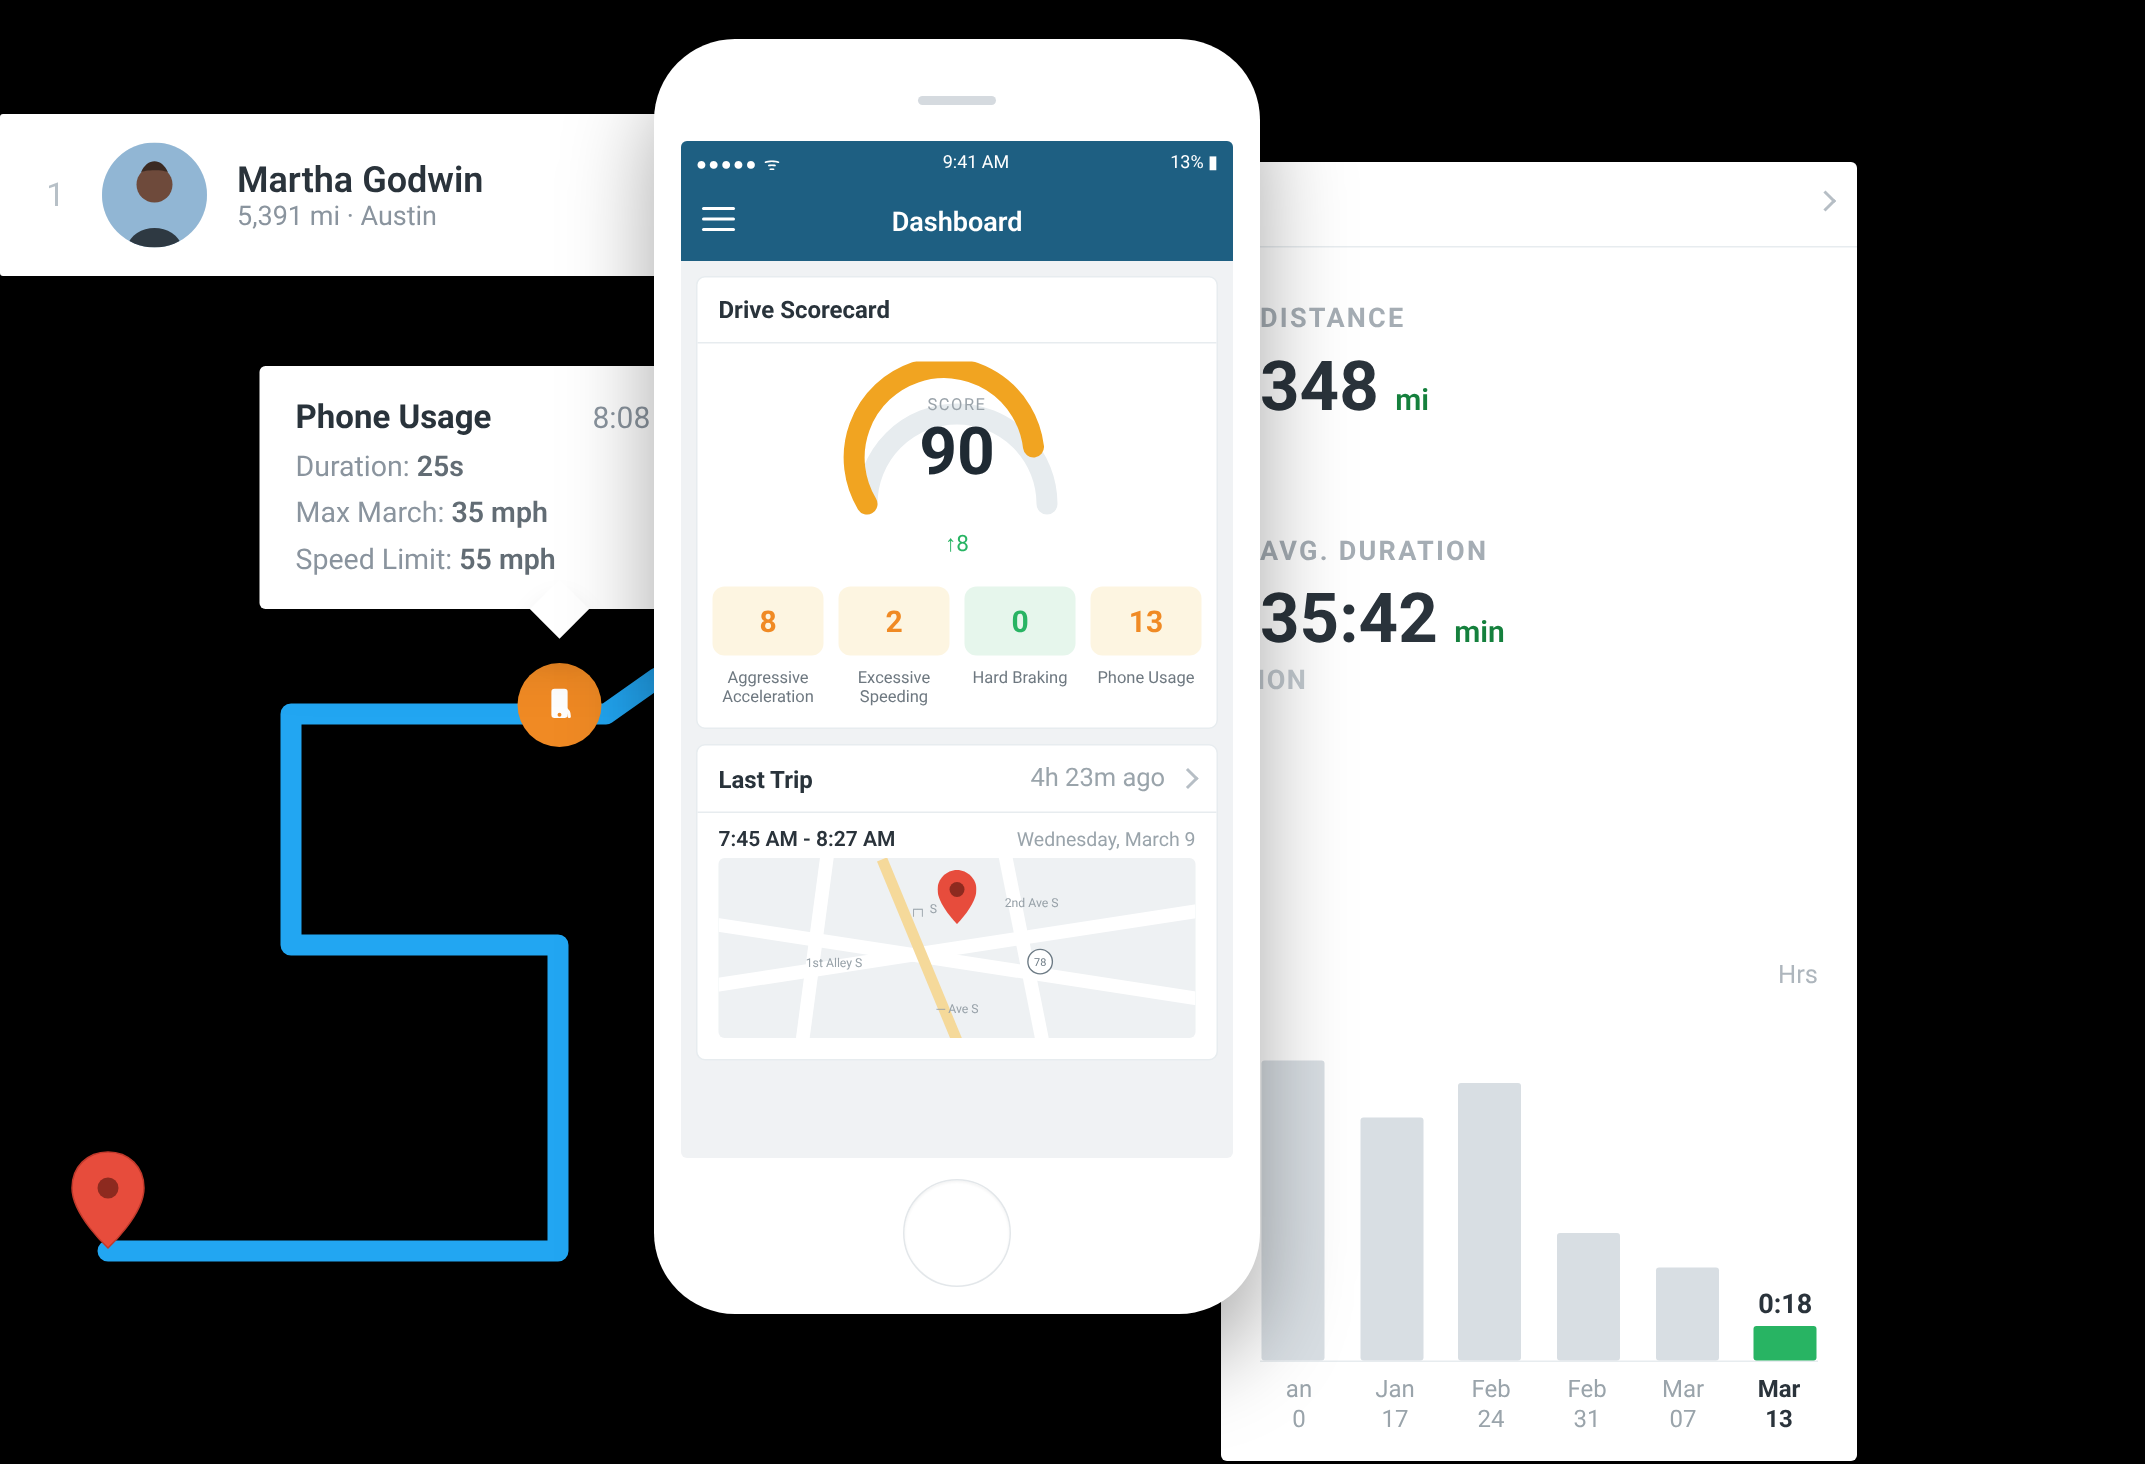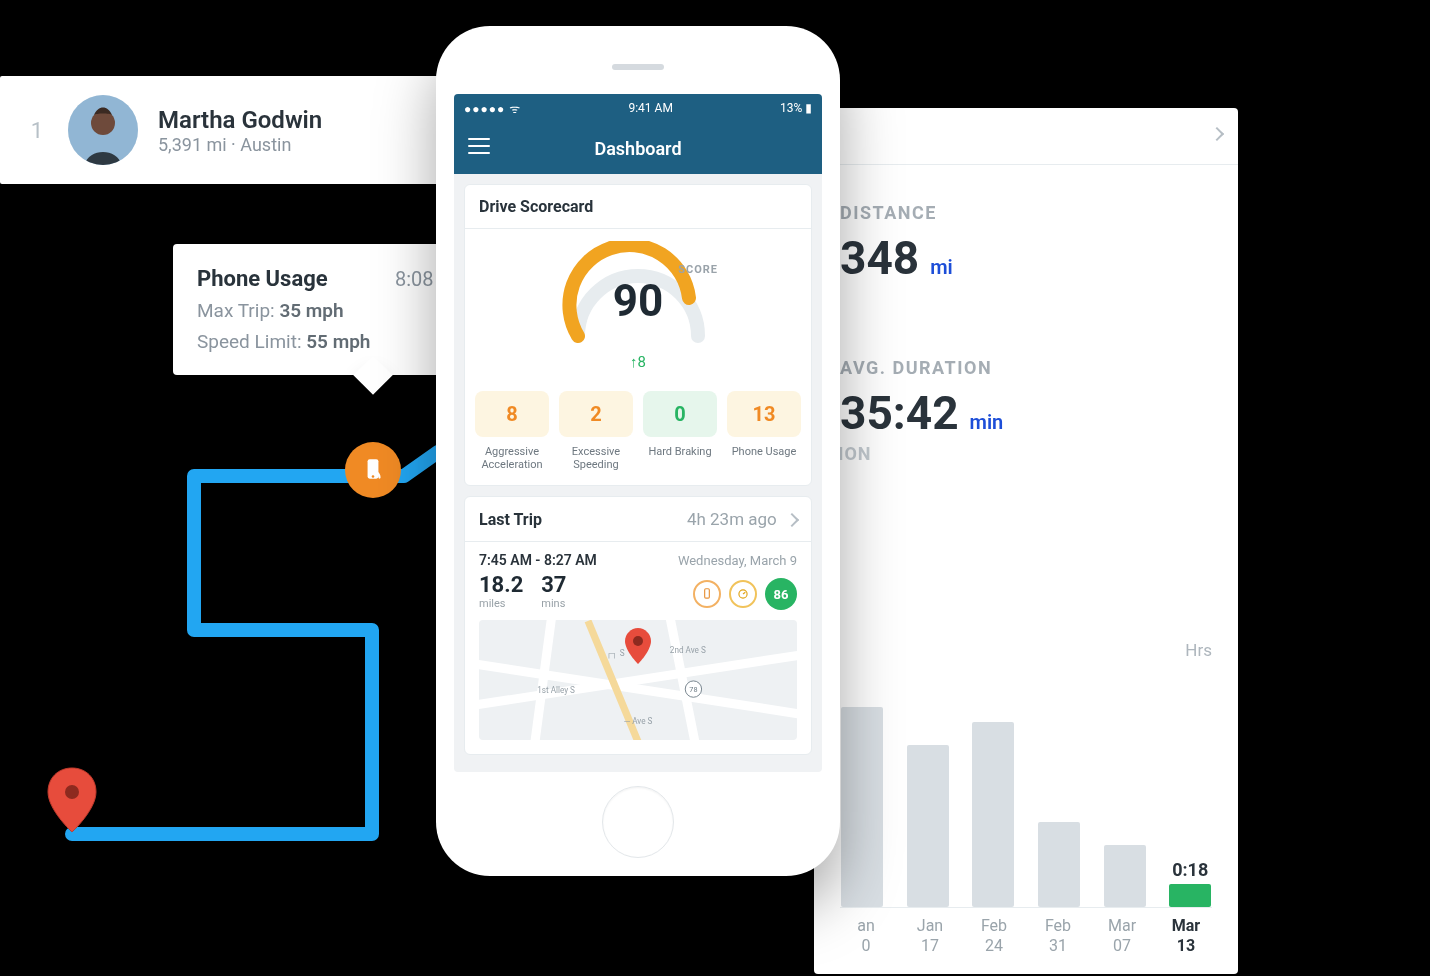--- a/index.html
+++ b/index.html
@@ -62,21 +62,21 @@
   
   .analytics{
     position:absolute;right:192px;top:108px;width:424px;height:866px;background:var(--card);
     box-shadow:var(--shadow);border-radius:4px;z-index:2;padding:22px 26px 20px;
   }
   .analytics .chev{position:absolute;right:16px;top:16px;color:#b9c2c9}
   .analytics .divider{position:absolute;left:0;right:0;top:56px;height:1px;background:var(--line)}
   .metric{margin-top:72px}
   .metric .label{font-size:18px;letter-spacing:1.5px;color:#a5adb4;font-weight:700}
   .metric .value{font-size:46px;font-weight:700;color:#2a333b;margin-top:8px}
-  .metric .unit{font-size:20px;font-weight:600;color:#1d4ed8;margin-left:6px}
+  .metric .unit{font-size:20px;font-weight:600;color:#15803d;margin-left:6px}
 
   .chart{position:absolute;left:26px;right:26px;bottom:18px;height:310px}
   .chart .ylab{position:absolute;right:0;top:-6px;font-size:17px;color:#aeb6bd}
   .chart .bars{position:absolute;left:0;right:0;bottom:48px;top:30px;display:flex;align-items:flex-end;gap:22px;border-bottom:1px solid var(--line)}
   .bar{flex:1;display:flex;flex-direction:column;align-items:center;justify-content:flex-end}
   .bar .col{width:42px;border-radius:2px;background:#d8dee3}
   .bar.highlight .col{background:var(--green)}
   .bar .dlab{position:absolute;transform:translateY(calc(-100% - 6px));font-size:18px;font-weight:700;color:#2a333b}
   .chart .axis{position:absolute;left:0;right:0;bottom:0;display:flex;gap:12px}
   .axis .tick{flex:1;text-align:center;color:#9aa4ab;font-size:16px;line-height:1.25}
@@ -101,21 +101,21 @@
   .appbar .ham{position:absolute;left:14px;top:16px;width:22px;height:16px}
   .appbar .ham span{position:absolute;left:0;right:0;height:2px;background:#fff;border-radius:2px}
   .appbar .ham span:nth-child(1){top:0}.appbar .ham span:nth-child(2){top:7px}.appbar .ham span:nth-child(3){top:14px}
   .appbar .title{font-size:18px;font-weight:600}
 
   .section{background:#fff;margin:10px;border:1px solid var(--line);border-radius:6px}
   .section .hdr{padding:12px 14px;border-bottom:1px solid var(--line);font-weight:700;font-size:16px}
   .score-wrap{display:flex;flex-direction:column;align-items:center;padding:12px 10px 10px}
   .gauge{position:relative;width:160px;height:110px}
   .gauge svg{width:100%;height:100%}
-  .gauge .lbl{position:absolute;top:22px;left:0;right:0;text-align:right;font-size:11px;color:#9aa3aa;letter-spacing:1px;font-weight:700}
+  .gauge .lbl{position:absolute;top:22px;left:0;right:0;text-align:center;font-size:11px;color:#9aa3aa;letter-spacing:1px;font-weight:400}
   .gauge .val{position:absolute;top:34px;left:0;right:0;text-align:center;font-size:44px;font-weight:700;color:#1f2a33}
   .delta{color:var(--green);font-size:15px;margin-top:2px}
   .tiles{display:flex;gap:10px;padding:10px 10px 14px}
   .tile{flex:1;text-align:center}
   .tile .box{height:46px;border-radius:8px;display:flex;align-items:center;justify-content:center;font-size:20px;font-weight:700}
   .tile .box.amber{background:var(--amber-bg);color:var(--orange)}
   .tile .box.green{background:var(--green-bg);color:var(--green)}
   .tile .cap{font-size:11px;color:#6e7880;margin-top:8px;line-height:1.2}
 
   .trip .meta{display:flex;justify-content:space-between;align-items:center;padding:10px 14px 4px}
@@ -175,21 +175,22 @@
       <circle cx="12" cy="18" r="1.2" fill="#f08a24"></circle>
       <path d="M15 14c2 1 3 3 3 5" stroke="#fff" stroke-width="2" fill="none" stroke-linecap="round"></path>
     </svg>
   </div>
 
   <div class="popover">
     <div class="hdr">
       <div class="title">Phone Usage</div>
       <div class="time">8:08 AM</div>
     </div>
-    <div class="row"><span>Max Trip:</span> <b>35 mph</b></div>
+    <div class="row"><span>Duration:</span> <b>25s</b></div>
+    <div class="row"><span>Max March:</span> <b>35 mph</b></div>
     <div class="row"><span>Speed Limit:</span> <b>55 mph</b></div>
     <div class="tail"></div>
   </div>
 
   <div class="analytics">
     <span class="chev"><span class="chev-right"></span></span>
     <div class="divider"></div>
     <div class="metric">
       <div class="label">DISTANCE</div>
       <div class="value"><span>348</span><span class="unit"> mi</span></div>
@@ -288,46 +289,20 @@
         <div class="hdr" style="display:flex;justify-content:space-between;align-items:center">
           <span>Last Trip</span>
           <span style="color:#9aa4ab;font-size:17px;font-weight:400">
             <span>4h 23m ago</span>
             <span class="chev-right" style="margin-left:6px"></span>
           </span>
         </div>
         <div class="meta">
           <span style="font-size:14px;font-weight:600;color:#2a333b">7:45 AM - 8:27 AM</span>
           <span class="when">Wednesday, March 9</span>
-        </div>
-        <div class="row2">
-          <div class="nums">
-            <div>
-                <div class="n">18.2</div>
-                <div class="u">miles</div>
-              </div>
-            <div>
-                <div class="n">37</div>
-                <div class="u">mins</div>
-              </div>
-          </div>
-          <div class="badges">
-            <div class="bdg orange">
-              <svg viewBox="0 0 24 24" width="14" height="14">
-                  <rect x="8" y="3" width="8" height="16" rx="2" fill="none" stroke="#e8923a" stroke-width="2"></rect>
-                </svg>
-            </div>
-            <div class="bdg amber">
-              <svg viewBox="0 0 24 24" width="14" height="14">
-                  <circle cx="12" cy="12" r="7" fill="none" stroke="#e1a417" stroke-width="2"></circle>
-                  <path d="M12 12l4-3" stroke="#e1a417" stroke-width="2"></path>
-                </svg>
-            </div>
-            <div class="bdg score">86</div>
-          </div>
         </div>
         <div class="map">
           <svg viewBox="0 0 350 120">
             <rect width="350" height="120" fill="#eef1f3"></rect>
             <g stroke="#fff" stroke-width="10">
               <path d="M-20 90 L370 30"></path>
               <path d="M-20 40 L370 100"></path>
               <path d="M80 -10 L60 140"></path>
               <path d="M210 -10 L240 140"></path>
             </g>

